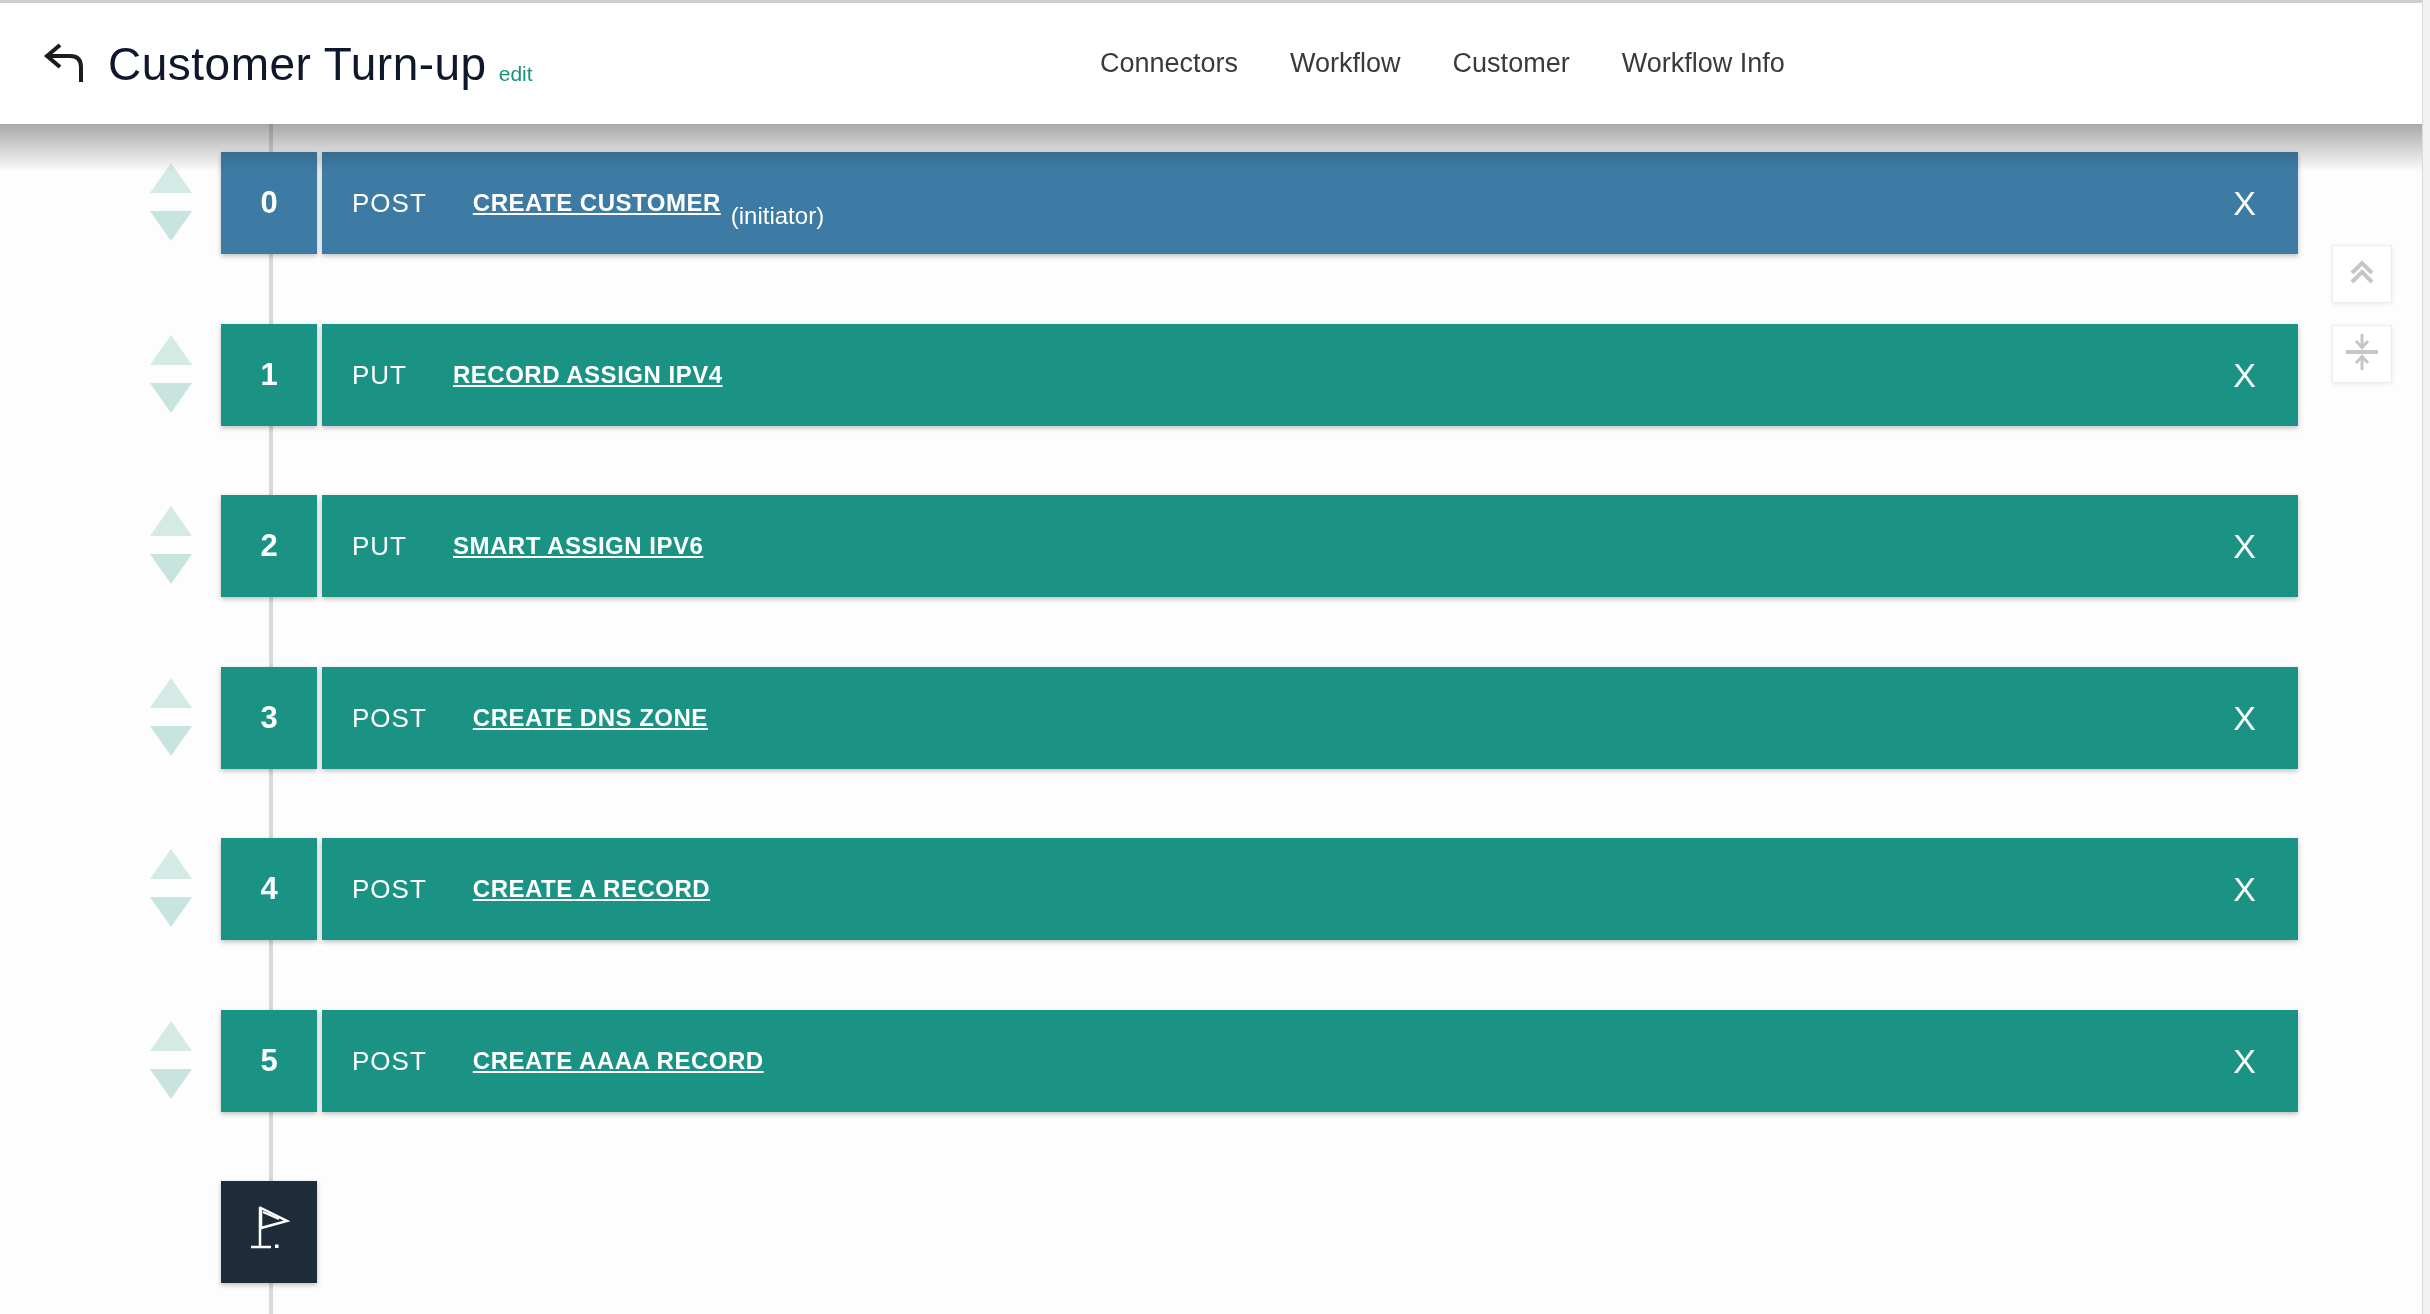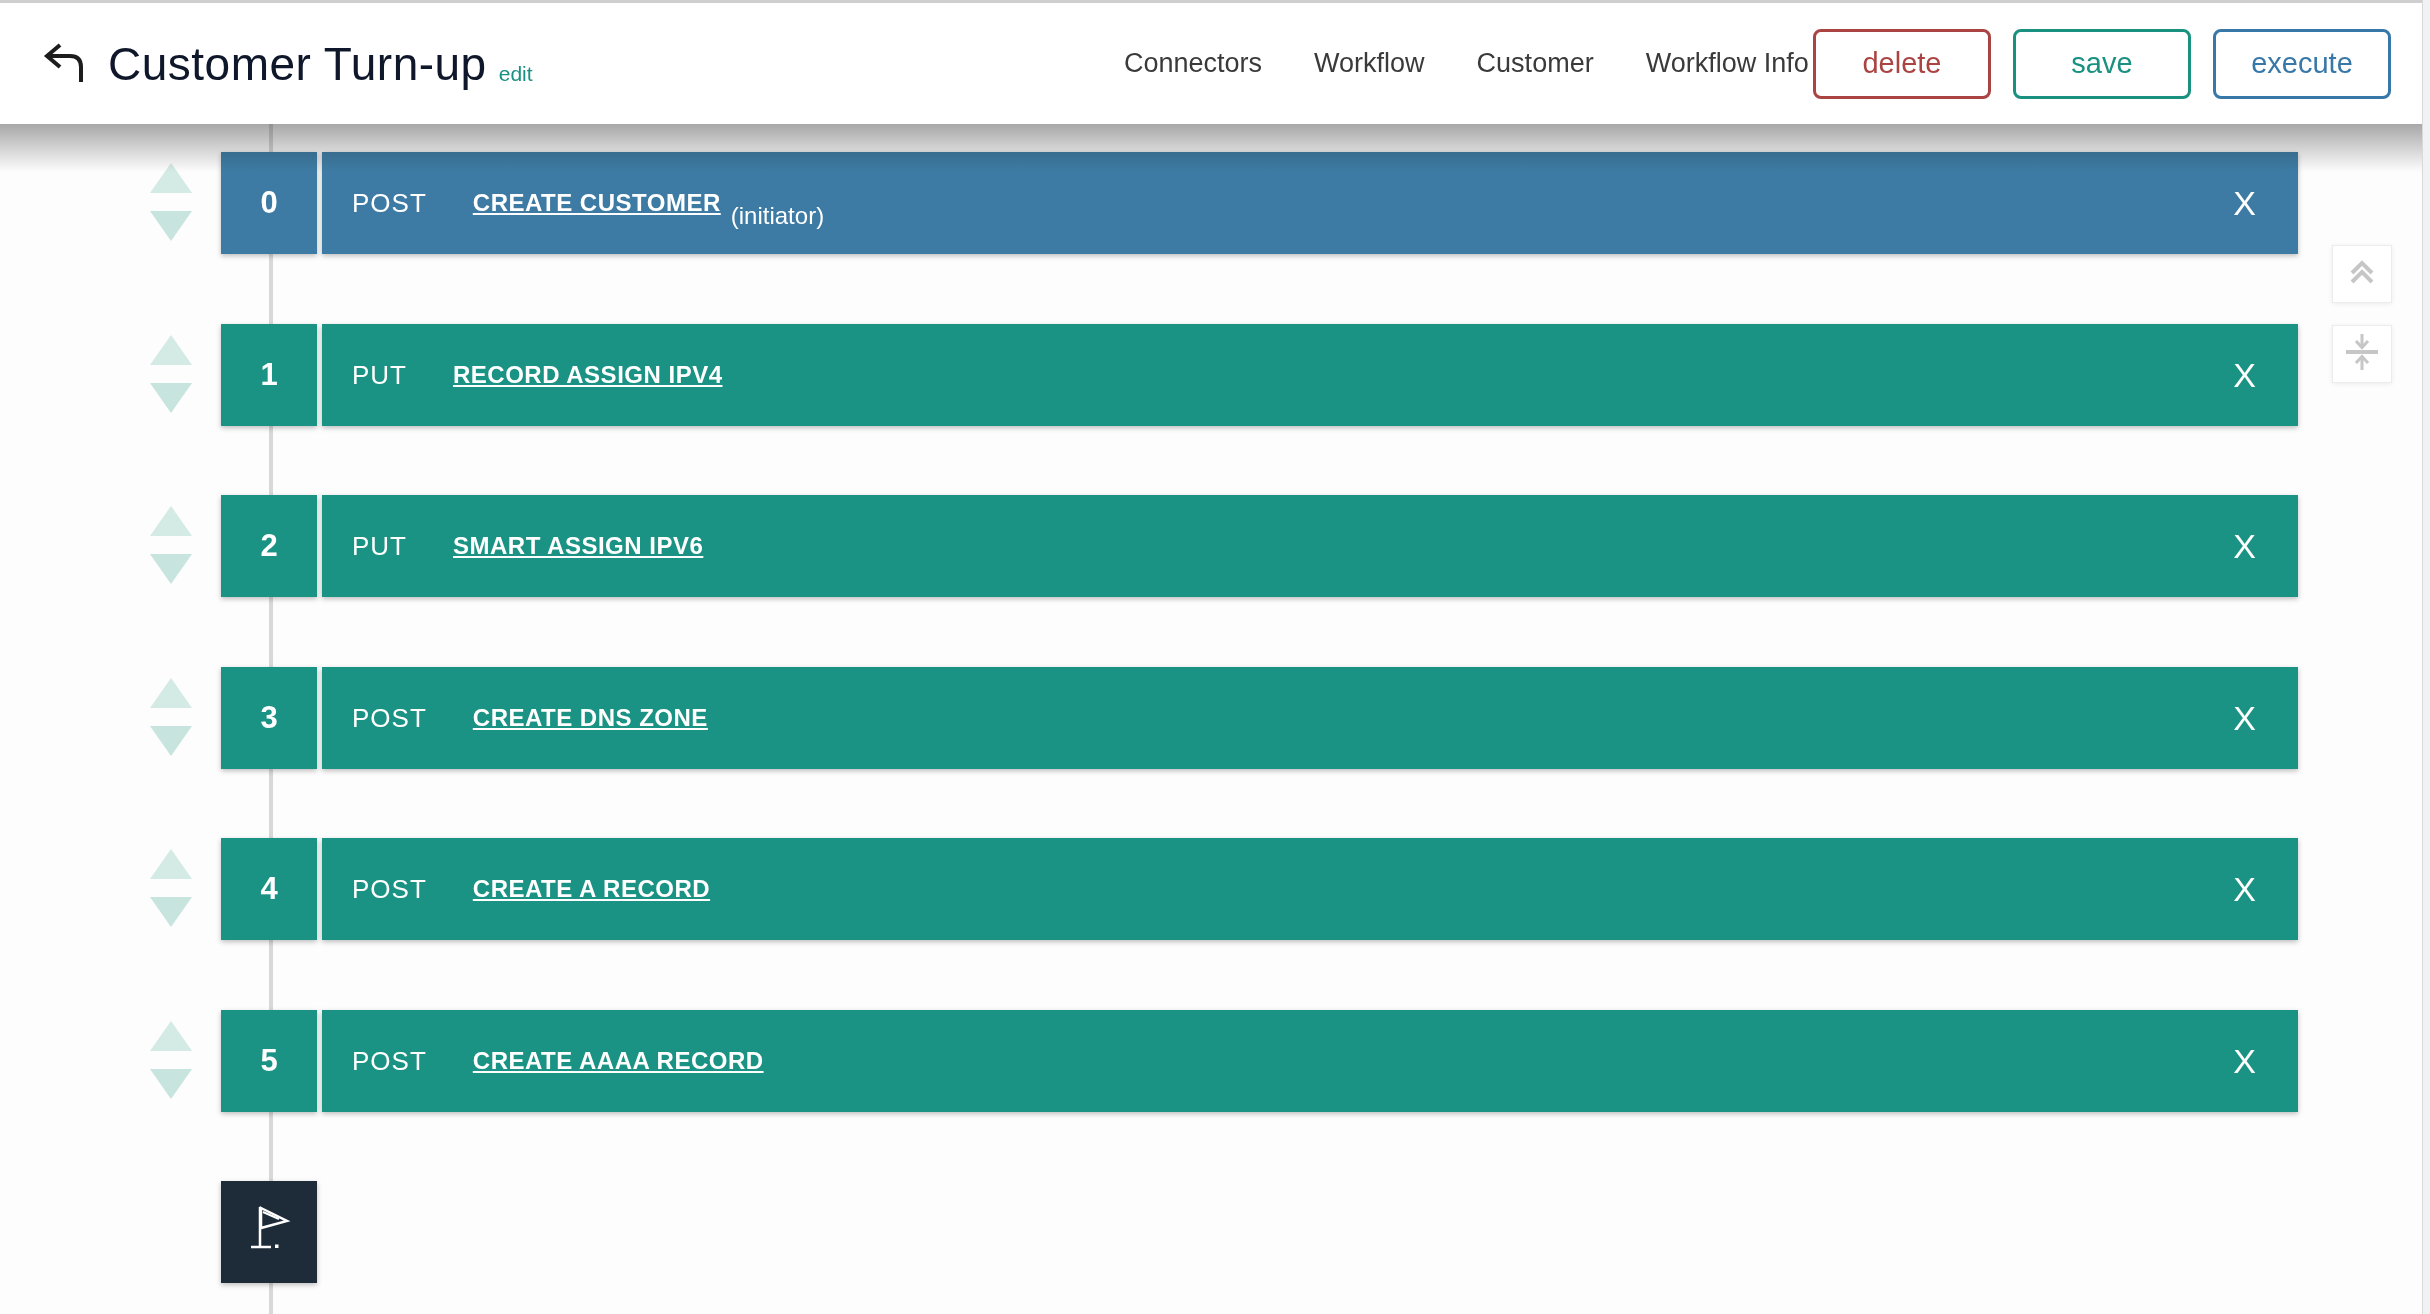--- a/index.html
+++ b/index.html
@@ -10,21 +10,21 @@
   .top-line{position:absolute;top:0;left:0;width:100%;height:3px;background:#cfcfcf;z-index:40;}
   
   .header{position:absolute;top:3px;left:0;width:100%;height:121px;background:#ffffff;z-index:30;}
   .header::after{content:"";position:absolute;top:100%;left:0;width:100%;height:48px;
     background:linear-gradient(rgba(40,40,40,0.40),rgba(255,255,255,0));pointer-events:none;}
   .back-btn{position:absolute;left:34px;top:36px;width:56px;height:52px;cursor:pointer;
     display:flex;align-items:center;justify-content:center;background:none;border:none;}
   .title-wrap{position:absolute;left:108px;top:0;height:121px;display:flex;align-items:center;}
   .page-title{font-size:46px;color:#0f172a;letter-spacing:0.5px;}
   .edit-link{font-size:21px;color:#1a9180;margin-left:12px;position:relative;top:10px;cursor:pointer;}
-  .nav{position:absolute;left:1100px;top:0;height:121px;display:flex;align-items:center;gap:52px;margin-left:24px;}
+  .nav{position:absolute;left:1100px;top:0;height:121px;display:flex;align-items:center;gap:52px;}
   .nav-item{font-size:27px;color:#3a3a3a;cursor:pointer;white-space:nowrap;}
   .actions{position:absolute;right:39px;top:0;height:121px;display:flex;align-items:center;gap:22px;}
   .btn{width:178px;height:70px;border-radius:8px;border:3px solid;background:#fff;font-size:29px;
     display:flex;align-items:center;justify-content:center;cursor:pointer;box-sizing:border-box;
     font-family:"Liberation Sans",sans-serif;}
   .btn-delete{color:#a94442;border-color:#a94442;}
   .btn-save{color:#1a9180;border-color:#1a9180;}
   .btn-execute{color:#3878a8;border-color:#3878a8;}
   
   .timeline{position:absolute;left:269px;top:124px;width:4px;height:1190px;background:#d8d8d8;z-index:1;}
@@ -71,25 +71,20 @@
   <div class="title-wrap">
     <span class="page-title">Customer Turn-up</span>
     <span class="edit-link">edit</span>
   </div>
   <div class="nav">
     <span class="nav-item">Connectors</span>
     <span class="nav-item">Workflow</span>
     <span class="nav-item">Customer</span>
     <span class="nav-item">Workflow Info</span>
   </div>
-  <div class="actions">
-    <button class="btn btn-delete">delete</button>
-    <button class="btn btn-save">save</button>
-    <button class="btn btn-execute">execute</button>
-  </div>
 </div>
 
 <div class="timeline"></div>
 
 <div class="row" style="top:152px">
   <div class="arrows">
     <div class="tri tri-up"></div>
     <div class="tri tri-down"></div>
   </div>
   <div class="badge" style="background: rgb(61, 123, 164);">0</div>

